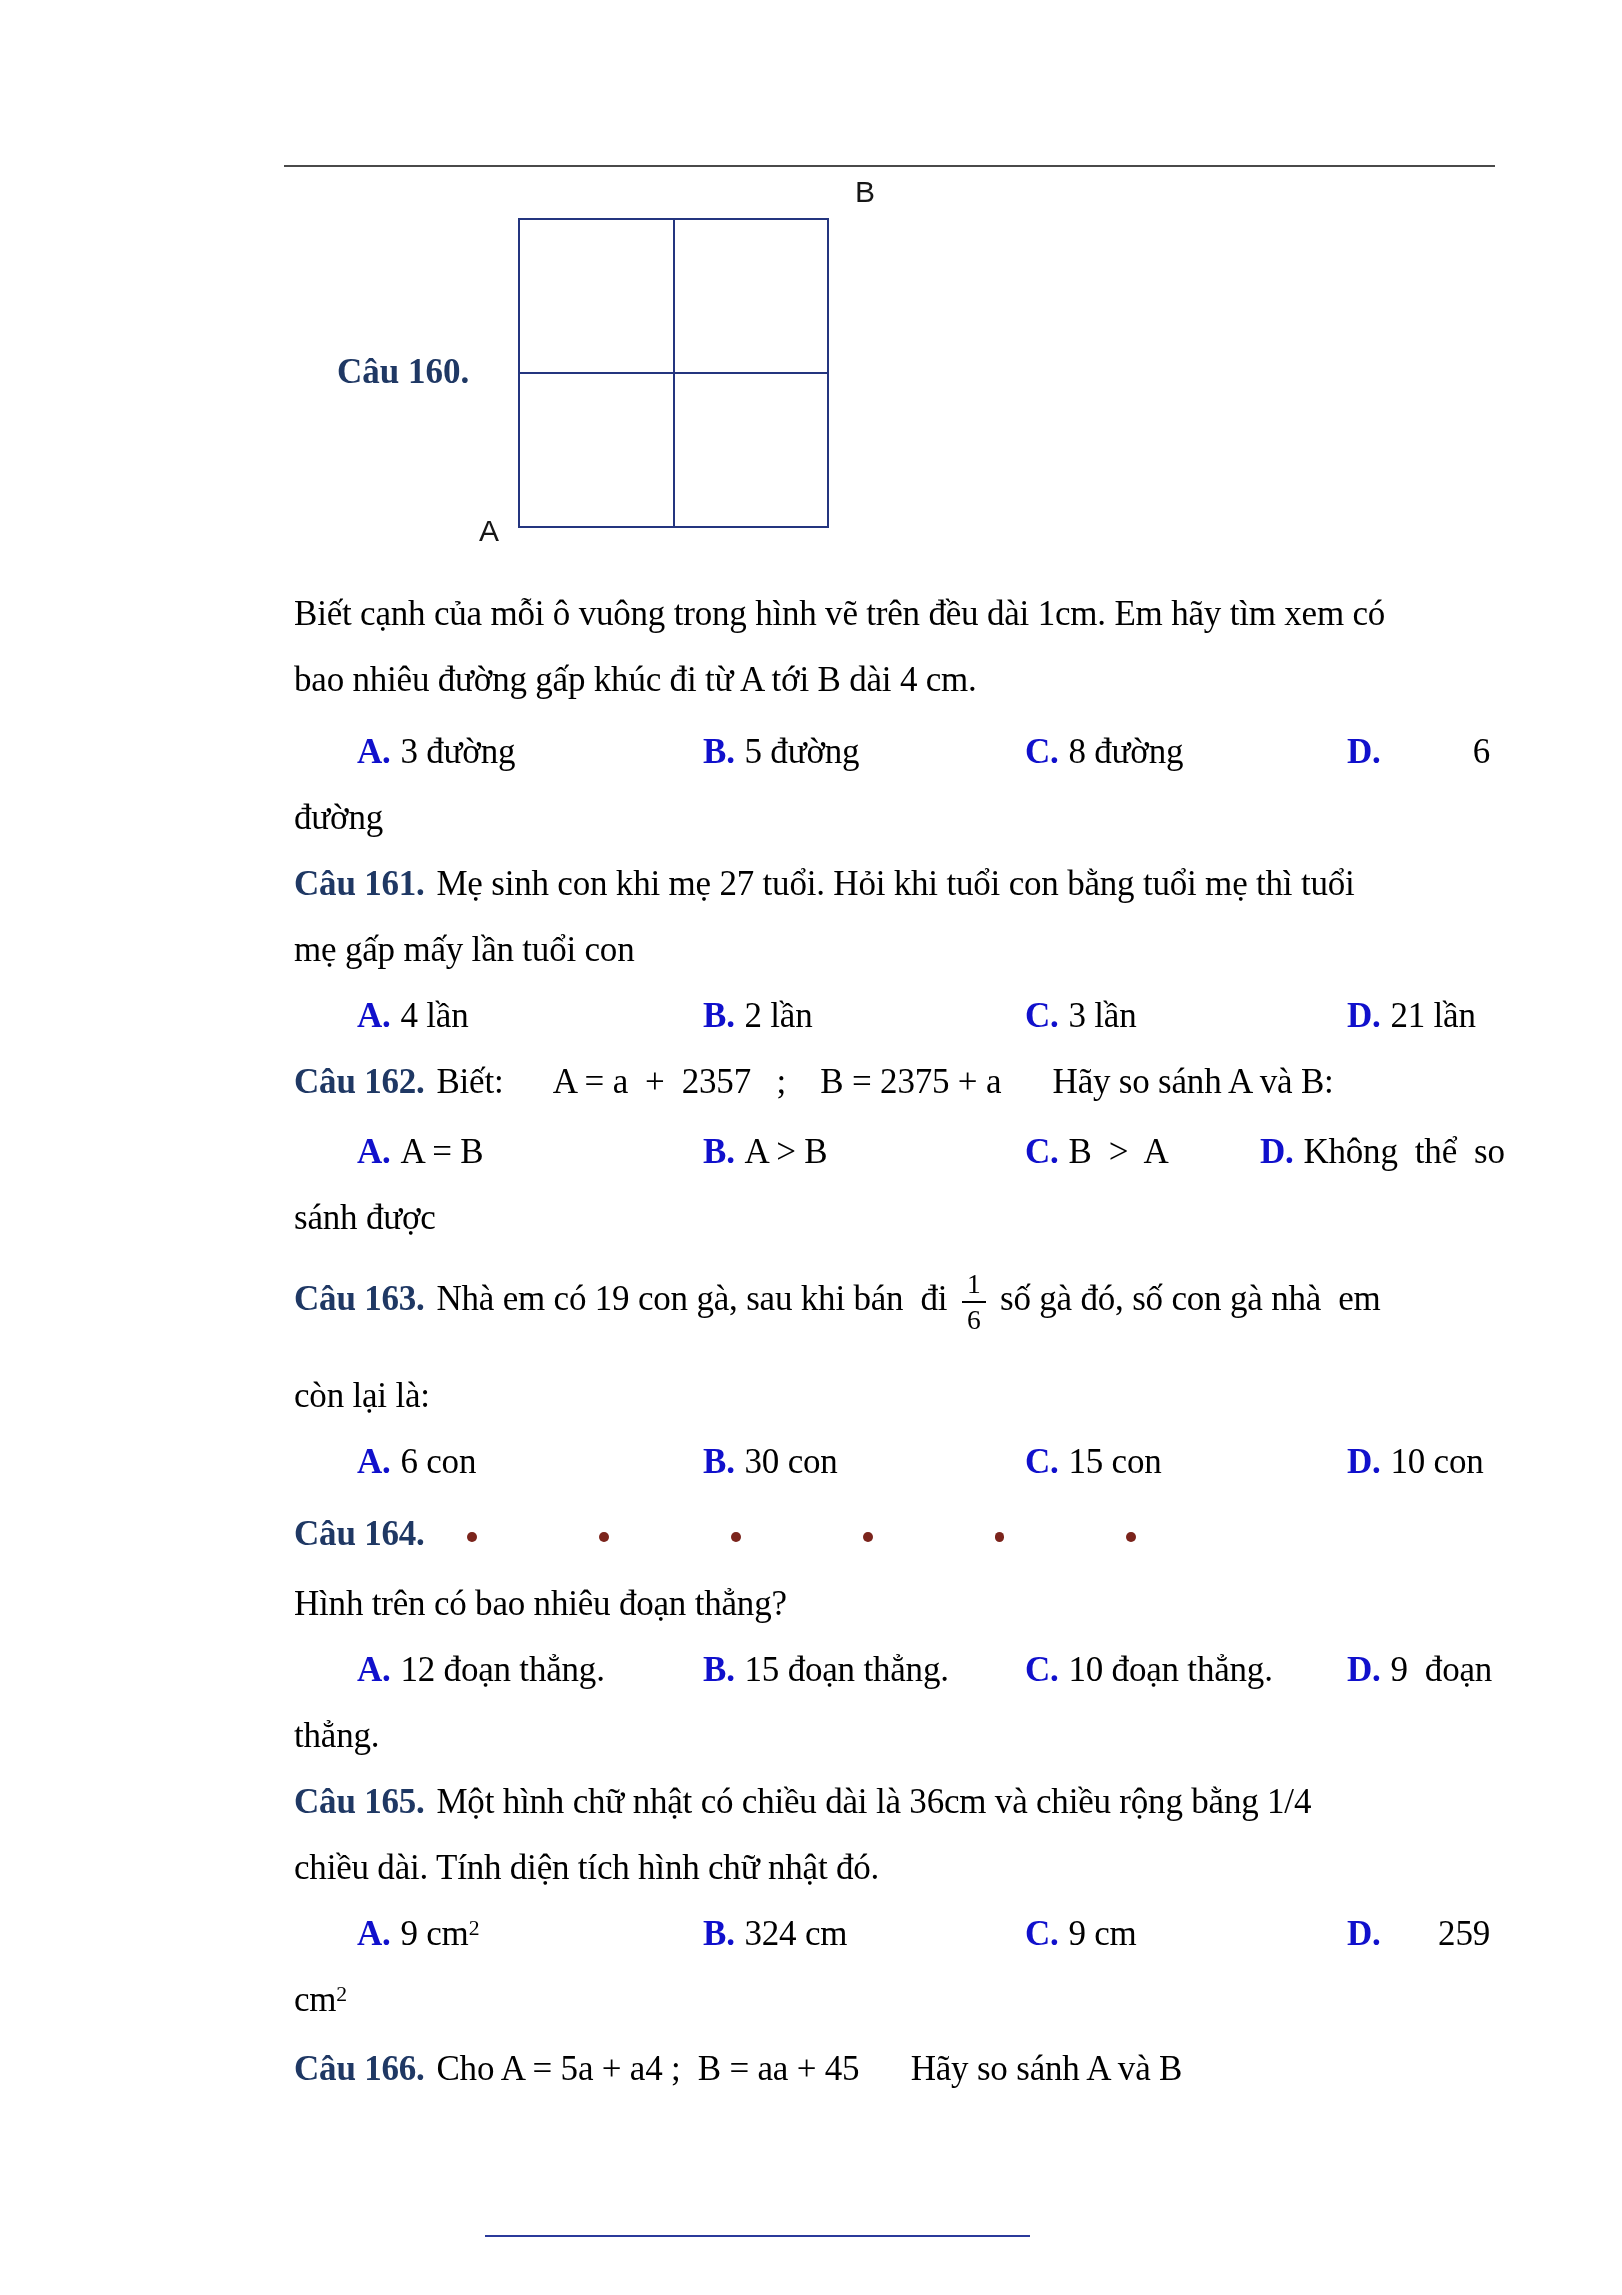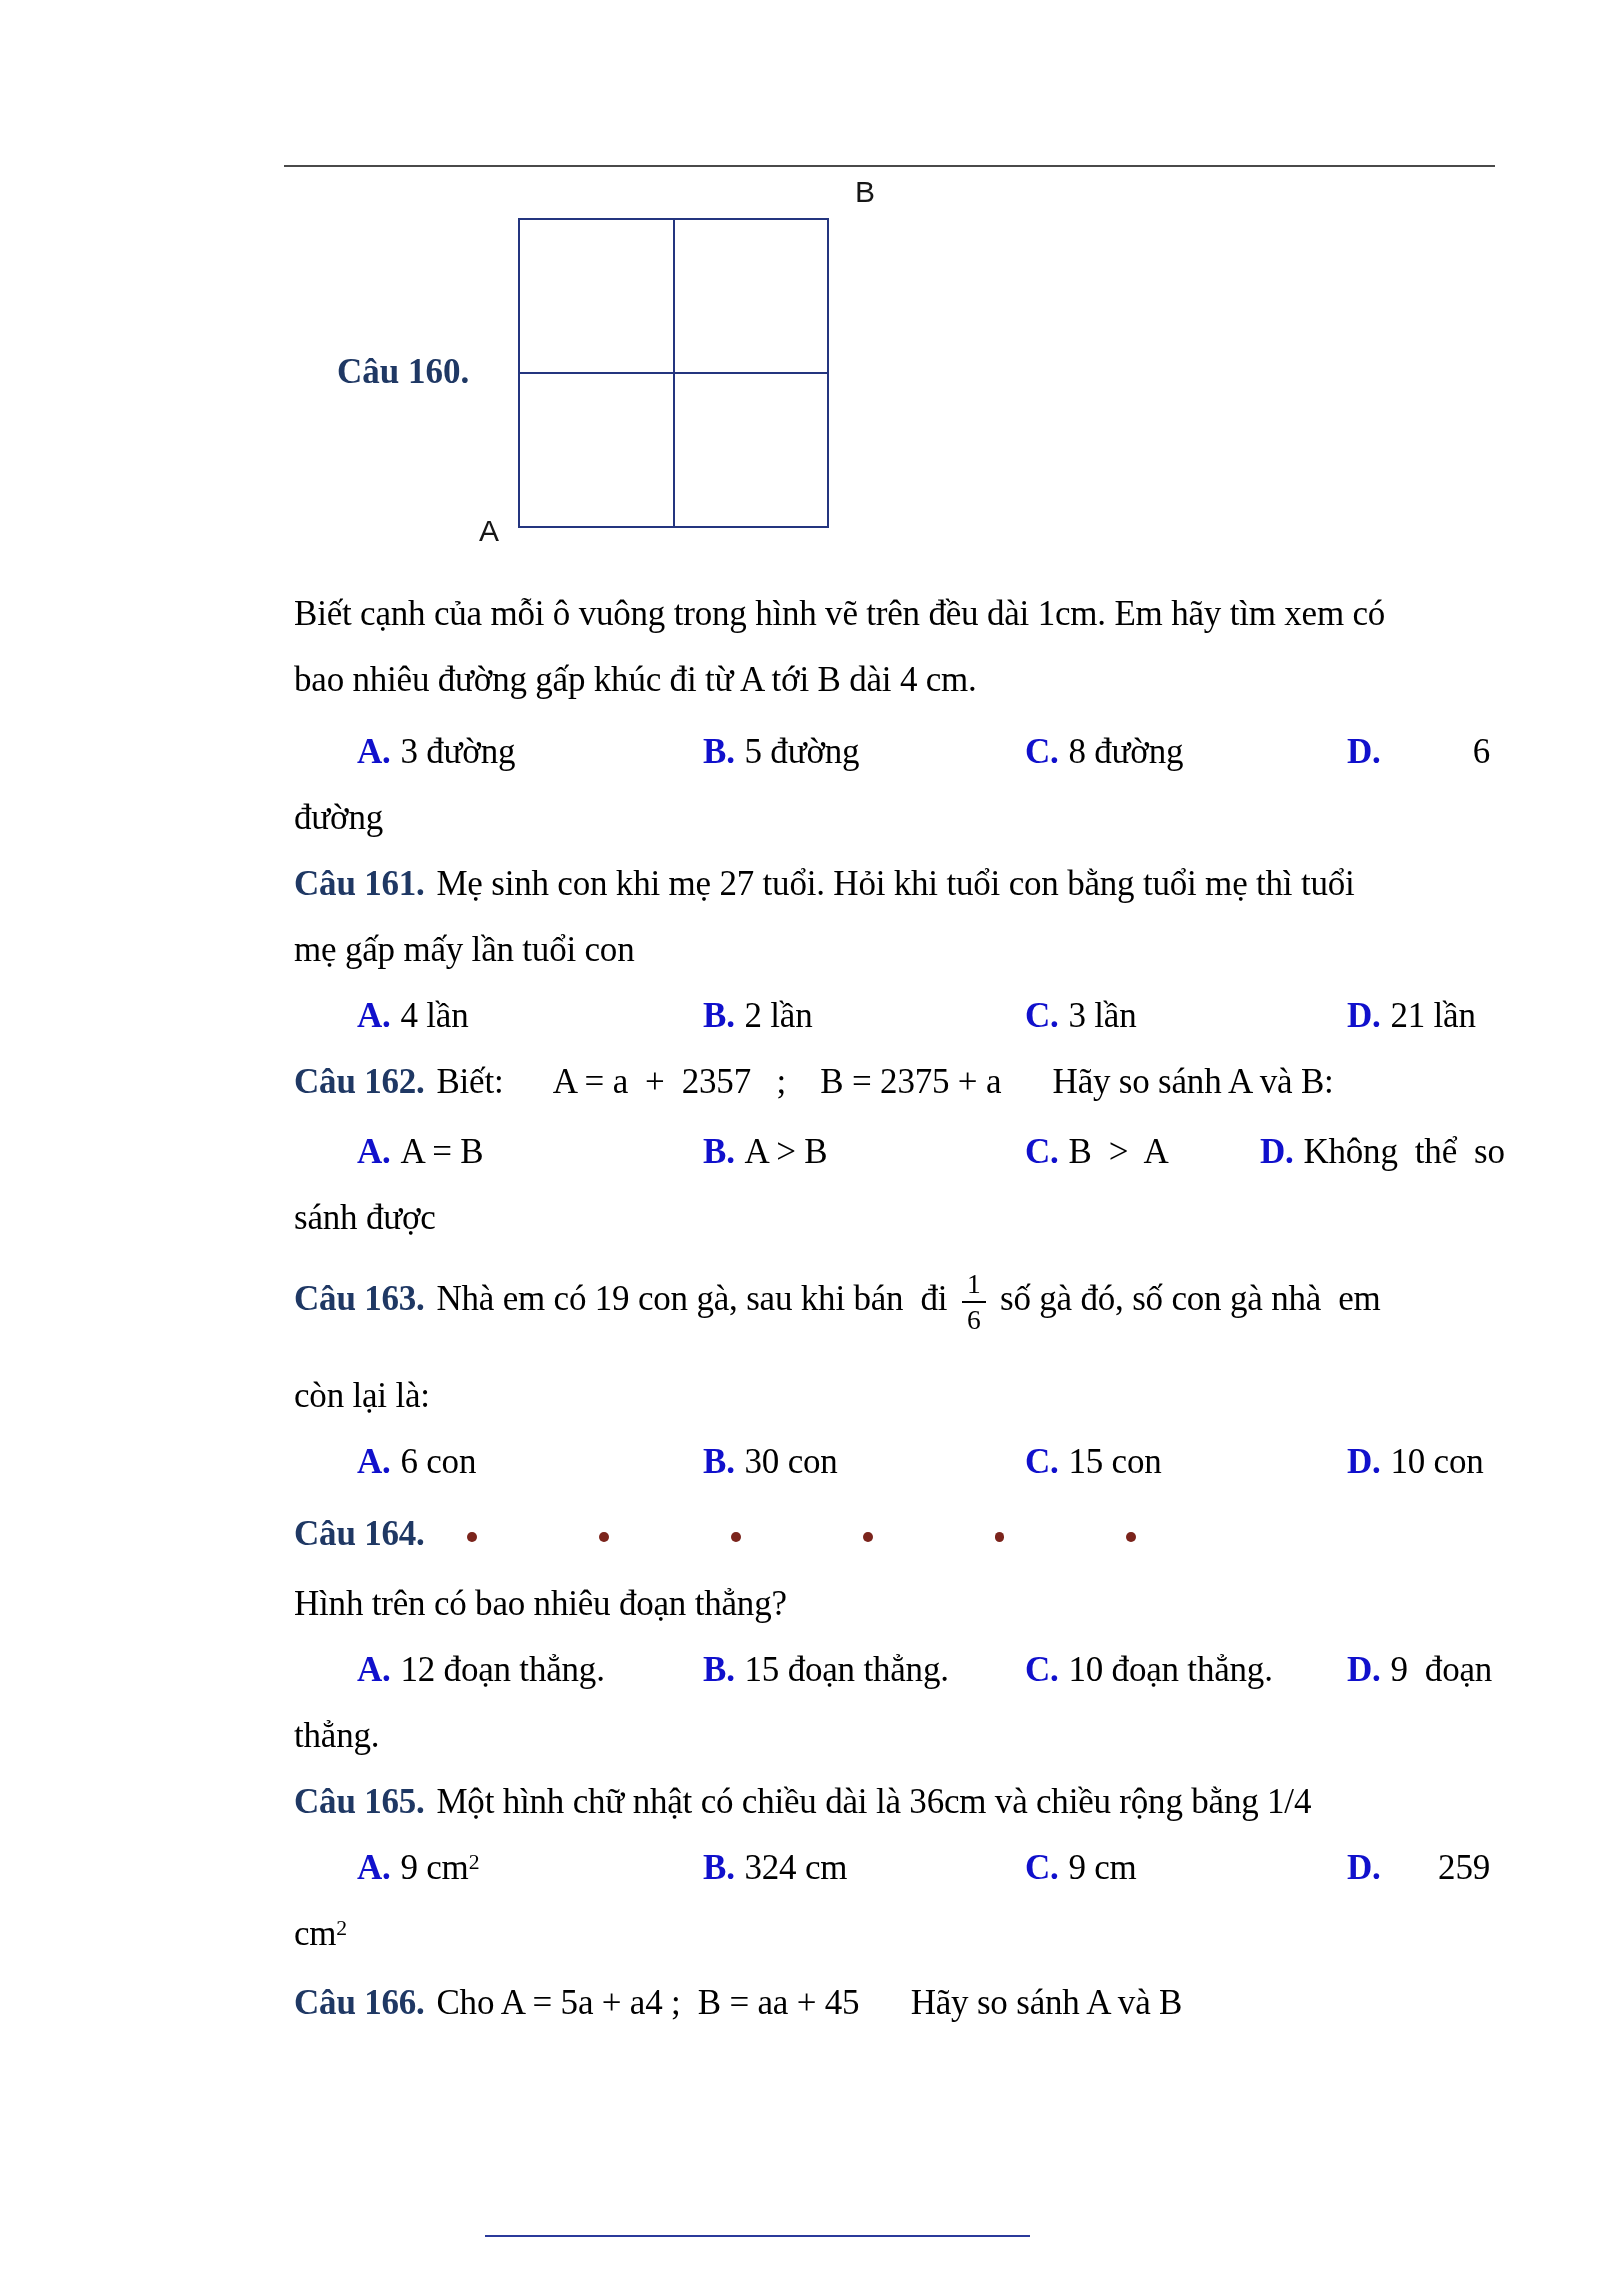--- a/index.html
+++ b/index.html
@@ -113,20 +113,21 @@
     <div class="line mt5"><span class="t">Hình trên có bao nhiêu đoạn thẳng?</span></div>
     <div class="line">
       <span class="ans pa"><span class="ltr">A.</span><span class="t">12 đoạn thẳng.</span></span>
       <span class="ans pb"><span class="ltr">B.</span><span class="t">15 đoạn thẳng.</span></span>
       <span class="ans pc"><span class="ltr">C.</span><span class="t">10 đoạn thẳng.</span></span>
       <span class="ans pd"><span class="ltr">D.</span><span class="t">9  đoạn</span></span>
     </div>
     <div class="line"><span class="t">thẳng.</span></div>
 
     <div class="line"><span class="qlabel">Câu 165.</span><span class="t">Một hình chữ nhật có chiều dài là 36cm và chiều rộng bằng 1/4</span></div>
+    <div class="line"><span class="t">chiều dài. Tính diện tích hình chữ nhật đó.</span></div>
     <div class="line">
       <span class="ans pa"><span class="ltr">A.</span><span class="t">9 cm</span><sup>2</sup></span>
       <span class="ans pb"><span class="ltr">B.</span><span class="t">324 cm</span></span>
       <span class="ans pc"><span class="ltr">C.</span><span class="t">9 cm</span></span>
       <span class="ans pd"><span class="ltr">D.</span></span>
       <span class="ans pend"><span class="t">259</span></span>
     </div>
     <div class="line"><span class="t">cm</span><sup>2</sup></div>
 
     <div class="line mt5"><span class="qlabel">Câu 166.</span><span class="t">Cho A = 5a + a4 ;  B = aa + 45      Hãy so sánh A và B</span></div>

